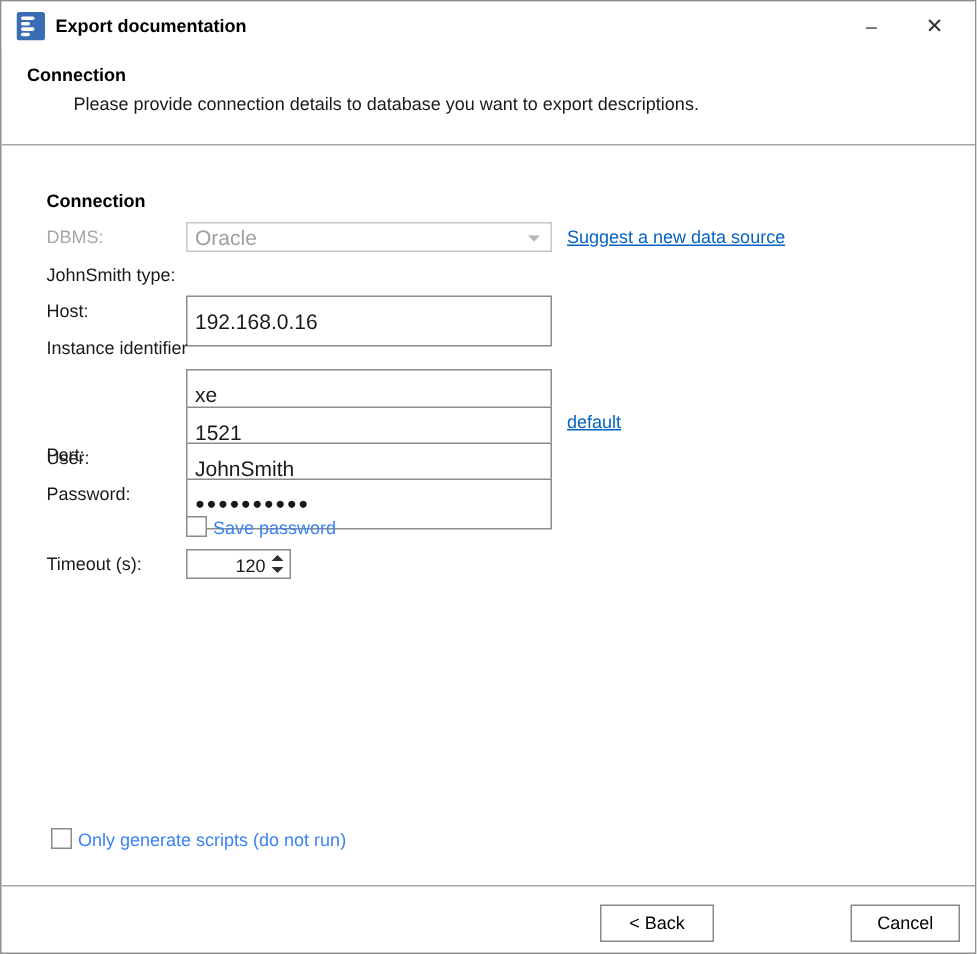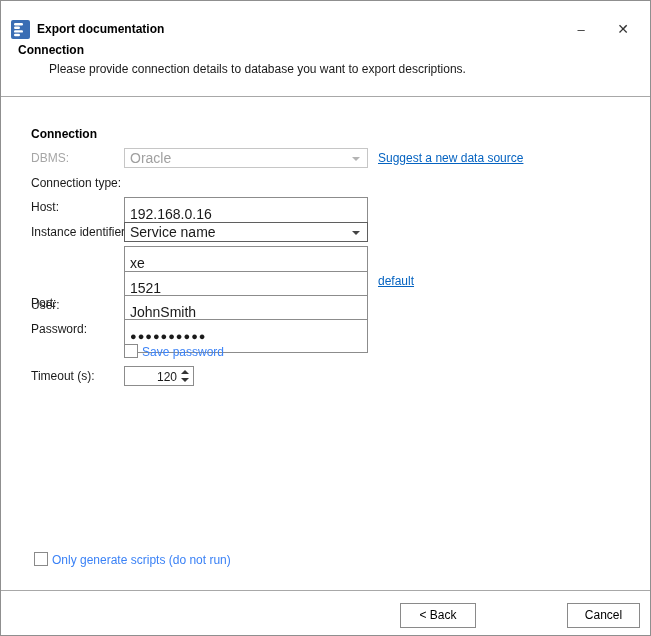--- a/index.html
+++ b/index.html
@@ -5,21 +5,21 @@
   * { margin:0; padding:0; box-sizing:border-box; }
   html,body { width:651px; height:636px; background:#f0f0f0; }
   body { font-family:"Liberation Sans","DejaVu Sans",sans-serif; font-size:12px; color:#1a1a1a; }
 
   .window {
     position:relative; width:651px; height:636px; background:#ffffff;
     border:1px solid #8f8f8f; overflow:hidden;
   }
 
   
-  .titlebar { position:absolute; top:12px; left:0; right:0; height:33px; background:#ffffff; }
+  .titlebar { position:absolute; top:0; left:0; right:0; height:33px; background:#ffffff; }
   .app-icon { position:absolute; left:10px; top:7px; width:19px; height:19px; }
   .title-text { position:absolute; left:36px; top:9px; font-weight:bold; font-size:12px; color:#000; }
   .win-btn {
     position:absolute; top:0; width:34px; height:33px; text-align:center; line-height:33px;
     font-size:13px; color:#333; cursor:default;
   }
   .win-btn.min { right:52px; }
   .win-btn.close { right:10px; font-size:14px; }
 
   
@@ -109,30 +109,26 @@
 
   <div class="group-title">Connection</div>
 
   <div class="flabel disabled" style="top:150px;">DBMS:</div>
   <div class="field combo disabled" style="top:147px;">
     <span>Oracle</span>
     <span class="arrow"></span>
   </div>
   <a class="link" style="left:377px; top:150px;">Suggest a new data source</a>
 
-  <div class="flabel" style="top:175px;">Connection type:</div>
+  <div class="flabel" style="top:175px;">JohnSmith type:</div>
 
   <div class="flabel" style="top:199px;">Host:</div>
   <input class="field" style="top: 196px;" value="192.168.0.16">
 
   <div class="flabel" style="top:224px;">Instance identifier</div>
-  <div class="field combo" style="top:221px;">
-    <span>Service name</span>
-    <span class="arrow"></span>
-  </div>
   <input class="field" style="top: 245px;" value="xe">
 
   <div class="flabel" style="top:273px;margin-top:22px;">Port:</div>
   <input class="field" style="top: 270px;" value="1521">
   <a class="link" style="left:377px; top:273px;">default</a>
 
   <div class="flabel" style="top:297px;">User:</div>
   <input class="field" style="top: 294px;" value="JohnSmith">
 
   <div class="flabel" style="top:321px;">Password:</div>

